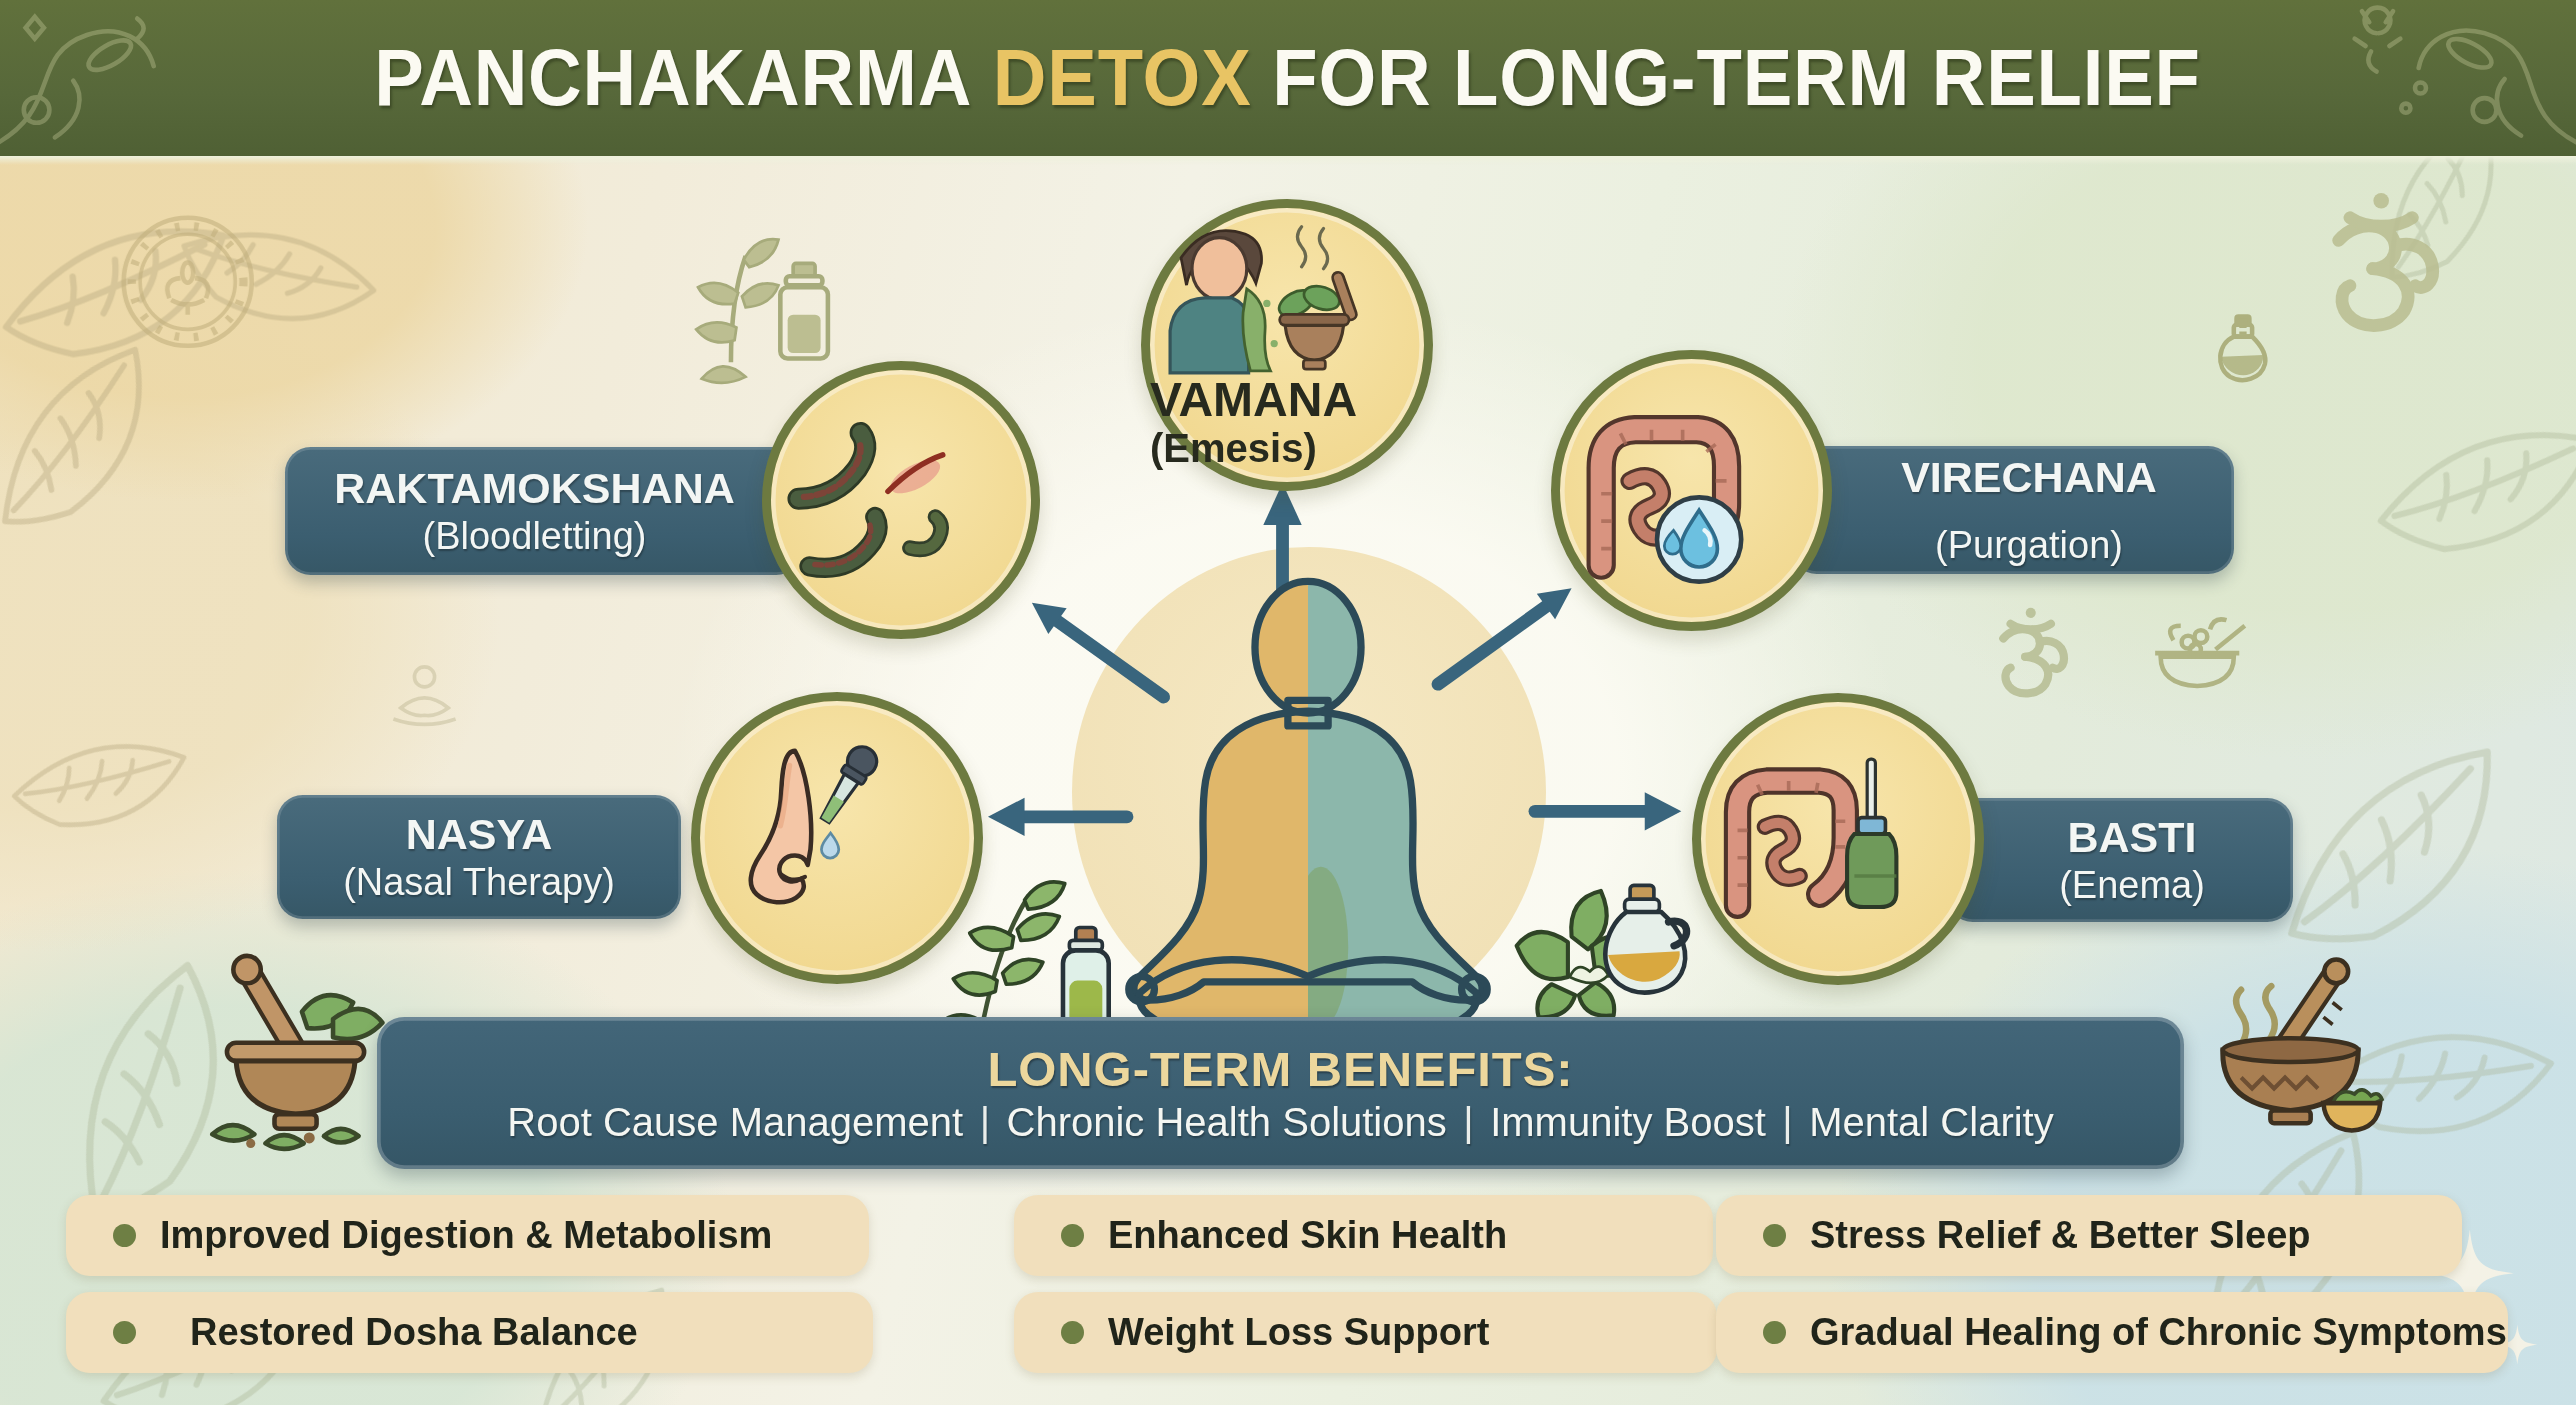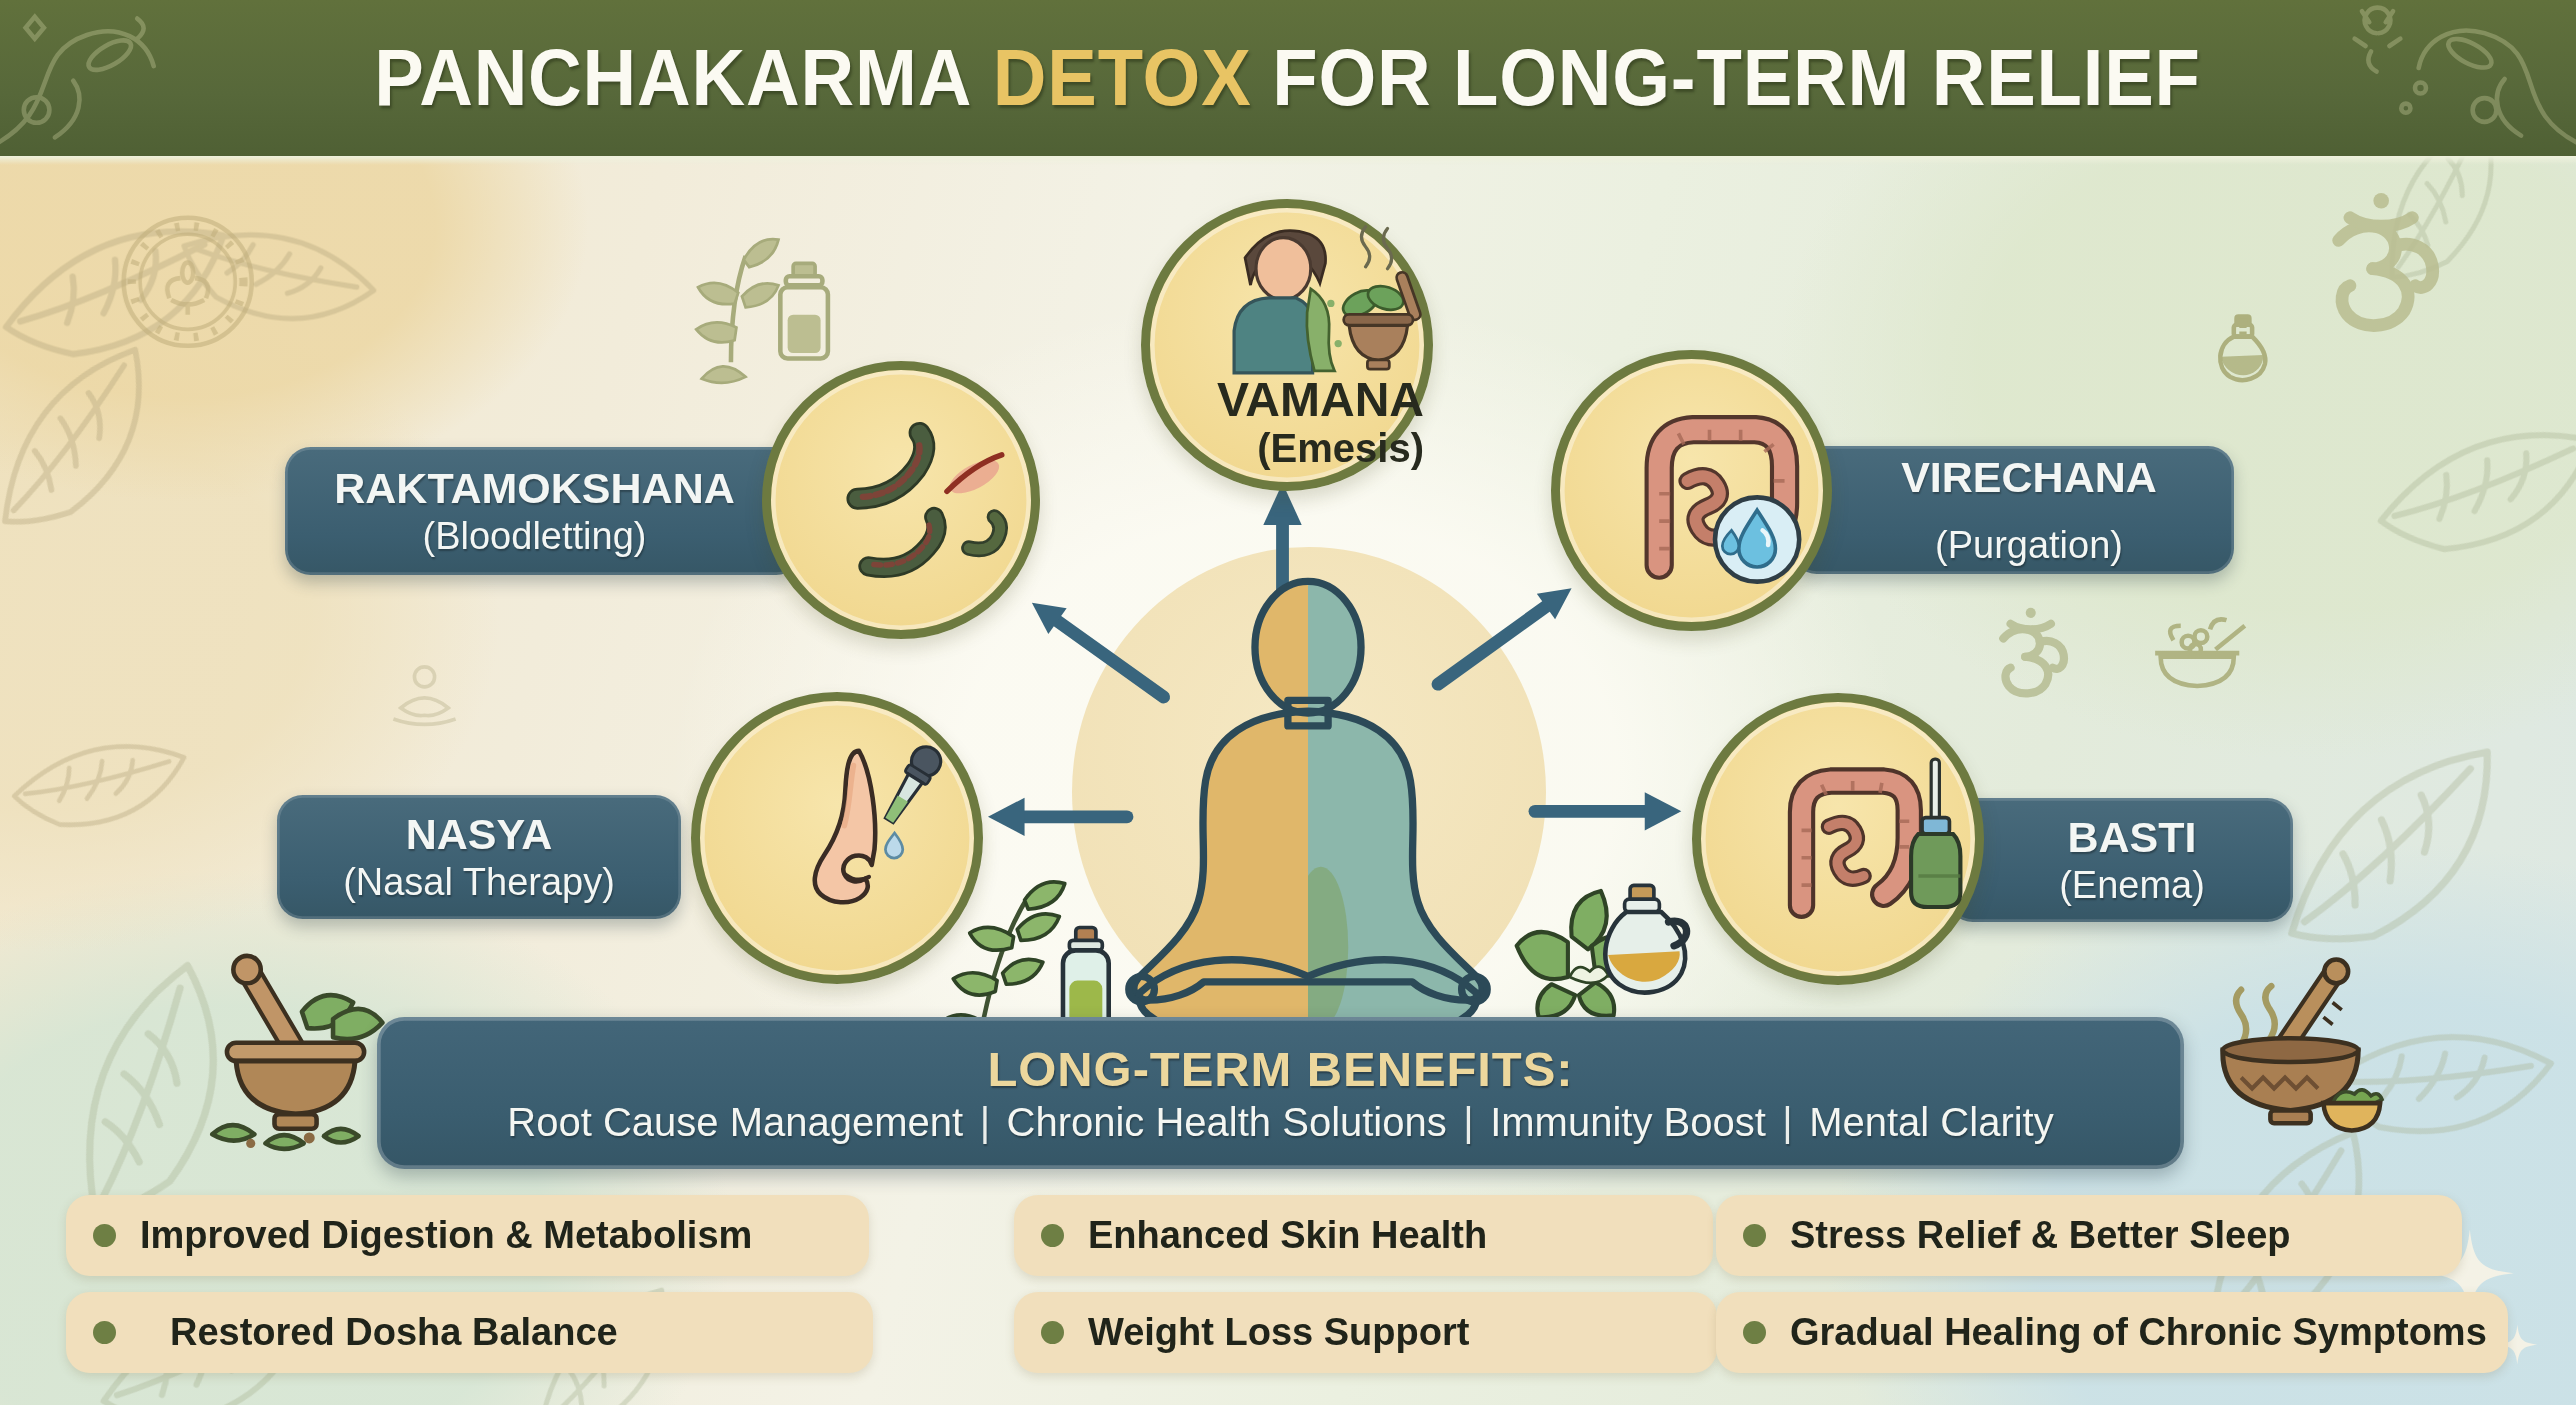--- a/index.html
+++ b/index.html
@@ -33,21 +33,21 @@
   .tlabel .sb{font-size:38px;font-weight:500;text-shadow:0.9px 1.8px 1.8px rgba(0,0,0,.3);}
   #lab-rakta{left:285px;top:419px;width:499px;height:128px;padding-right:18.3px;}
   #lab-vire {left:1791px;top:418px;width:410px;height:128px;padding-left:33px;gap:20px;}
   #lab-nasya{left:277px;top:767px;width:404px;height:124px;}
   #lab-basti{left:1947px;top:770px;width:322px;height:124px;padding-left:24px;}
   
   .tcircle{position:absolute;z-index:6;border-radius:50%;
     background:radial-gradient(circle at 50% 38%,#f7e5ab,#f1d890 78%);
     border:9.1px solid #6d7a40;
     box-shadow:0 9.1px 18.3px rgba(70,70,30,.18), inset 0 0 0 4.6px rgba(255,255,255,.4);
-    display:flex;flex-direction:column;align-items:flex-end;justify-content:center;}
+    display:flex;flex-direction:column;align-items:flex-start;justify-content:center;}
   #cir-vamana{left:1141px;top:199px;width:274px;height:274px;}
   #cir-rakta {left:762px; top:361px;width:260px;height:260px;}
   #cir-vire  {left:1551px;top:350px;width:263px;height:263px;}
   #cir-nasya {left:691px; top:692px;width:274px;height:274px;}
   #cir-basti {left:1692px;top:693px;width:274px;height:274px;}
   .cir-name{font-size:48px;font-weight:800;color:#272a1e;line-height:1.05;}
   .cir-sub{font-size:40px;font-weight:600;color:#272a1e;}
   
   .halo{position:absolute;z-index:2;left:1072px;top:547px;width:474px;height:490px;border-radius:50%;
     background:radial-gradient(circle at 50% 40%, #f4e5bb, #efdcab 80%);opacity:.85;}
@@ -59,21 +59,21 @@
   .benefits{position:absolute;z-index:5;left:377px;top:1017px;width:1807px;height:152px;border-radius:27.4px;
     background:linear-gradient(180deg,#436679,#3a5d6f 65%,#355666);
     box-shadow:0 7.3px 16.5px rgba(40,60,70,.3), inset 0 0 0 3.7px rgba(255,255,255,.22);
     display:flex;flex-direction:column;align-items:center;justify-content:center;line-height:1.2;}
   .benefits .bt{color:#ecd79d;font-size:49px;font-weight:800;letter-spacing:0.9px;text-shadow:0.9px 1.8px 1.8px rgba(0,0,0,.35);}
   .benefits .bl{color:#f4f6f2;font-size:40px;font-weight:500;text-shadow:0.9px 1.8px 1.8px rgba(0,0,0,.3);}
   .benefits .sep{margin:0 16.5px;opacity:.95;font-weight:400;}
   
   .pill{position:absolute;z-index:5;height:81px;border-radius:24px;background:#f1dfbc;
     box-shadow:0 3.7px 9.1px rgba(120,105,60,.18);
-    display:flex;align-items:center;padding-left:27px;box-sizing:border-box;}
+    display:flex;align-items:center;padding-left:47px;box-sizing:border-box;}
   .pill .dot{width:23px;height:23px;border-radius:50%;background:#6e7f44;margin-right:24px;flex:0 0 auto;}
   .pill .pt{font-size:38px;font-weight:700;color:#20241a;}
   #p1{left:66px;  top:1195px;width:803px;}
   #p2{left:66px;  top:1292px;width:807px;gap:30px;}
   #p3{left:1014px;top:1195px;width:699px;}
   #p4{left:1014px;top:1292px;width:703px;}
   #p5{left:1716px;top:1195px;width:746px;}
   #p6{left:1716px;top:1292px;width:792px;}
   .deco{position:absolute;left:0;top:0;z-index:1;}
   .deco-hi{position:absolute;left:0;top:0;z-index:4;}

